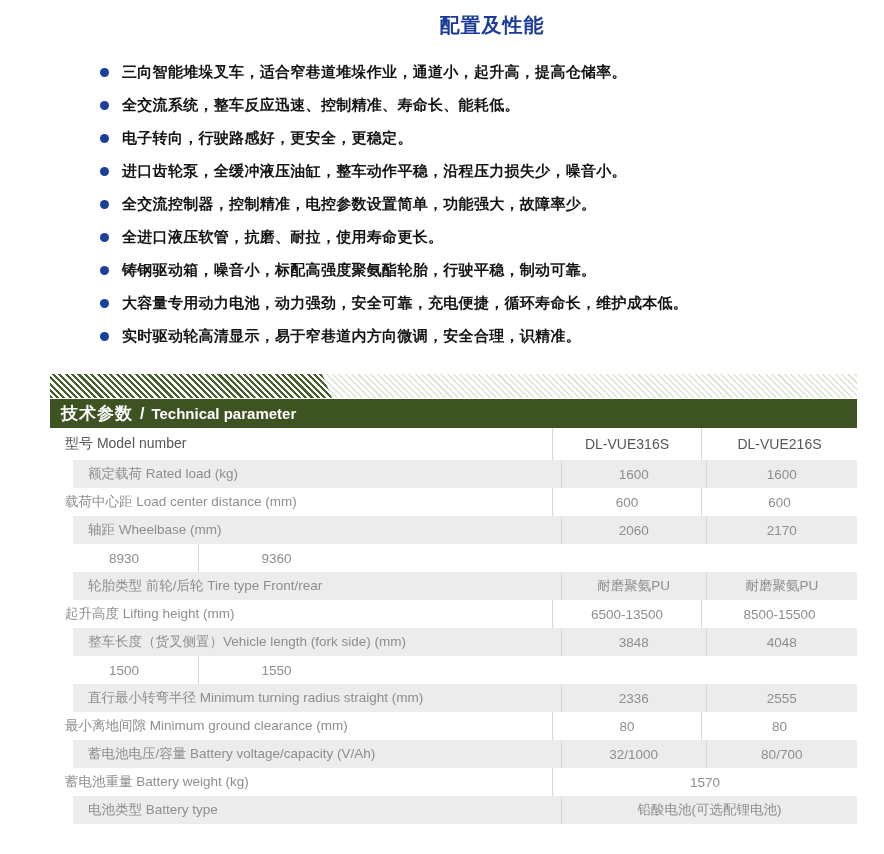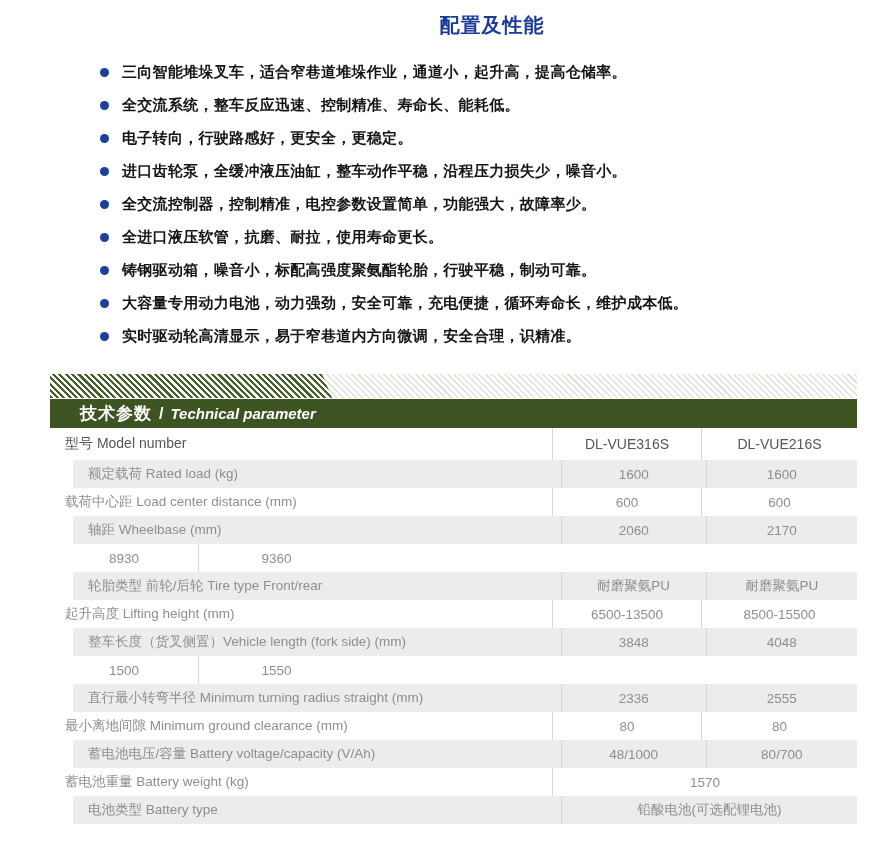--- a/index.html
+++ b/index.html
@@ -32,25 +32,25 @@
     background:repeating-linear-gradient(45deg,#dfe4d8 0 1.5px,#ffffff 1.5px 4.5px);
   }
   .stripes-dark {
     position:absolute; top:0; left:0; height:100%; width:300px;
     background:repeating-linear-gradient(45deg,#47602b 0 2.2px,#ffffff 2.2px 4.5px);
     clip-path:polygon(0 0, 272px 0, 282px 100%, 0 100%);
   }
 
   .tech-header {
     margin-top:1px; width:807px; height:29px; background:#3d5321; color:#ffffff;
-    display:flex; align-items:center; padding-left:30px;
+    display:flex; align-items:center; padding-left:11px;
   }
   .tech-title-cn { font-size:17px; font-weight:bold; letter-spacing:1px; }
   .tech-title-sep { font-size:16px; margin:0 7px; font-weight:bold; }
-  .tech-title-en { font-size:15px; font-weight:600;font-style:italic; }
+  .tech-title-en { font-size:15px; font-weight:600; }
 
   
   .spec-table { width:807px; color:#8e8e8e; font-size:13.5px; }
   .trow { display:flex; height:28px; background:#ffffff; }
   .trow.head { height:32px; color:#565656; font-size:14px; }
   .trow.shade { background:#ececec;margin-left:23px; }
   .cell { display:flex; align-items:center; height:100%; }
   .cell-label { width:503px; padding-left:15px; border-right:1px solid #d6d6d6; }
   .cell-val { width:149px; justify-content:center; text-align:center; }
   .cell-val.first { border-right:1px solid #d6d6d6; }
@@ -177,21 +177,21 @@
       </div>
 
       <div class="trow">
         <div class="cell cell-label">最小离地间隙 Minimum ground clearance (mm)</div>
         <div class="cell cell-val first">80</div>
         <div class="cell cell-val second">80</div>
       </div>
 
       <div class="trow shade">
         <div class="cell cell-label">蓄电池电压/容量 Battery voltage/capacity (V/Ah)</div>
-        <div class="cell cell-val first">48/1000</div>
+        <div class="cell cell-val first">32/1000</div>
         <div class="cell cell-val second">80/700</div>
       </div>
 
       <div class="trow">
         <div class="cell cell-label">蓄电池重量 Battery weight (kg)</div>
         <div class="cell cell-merged">1570</div>
       </div>
 
       <div class="trow shade">
         <div class="cell cell-label">电池类型 Battery type</div>

